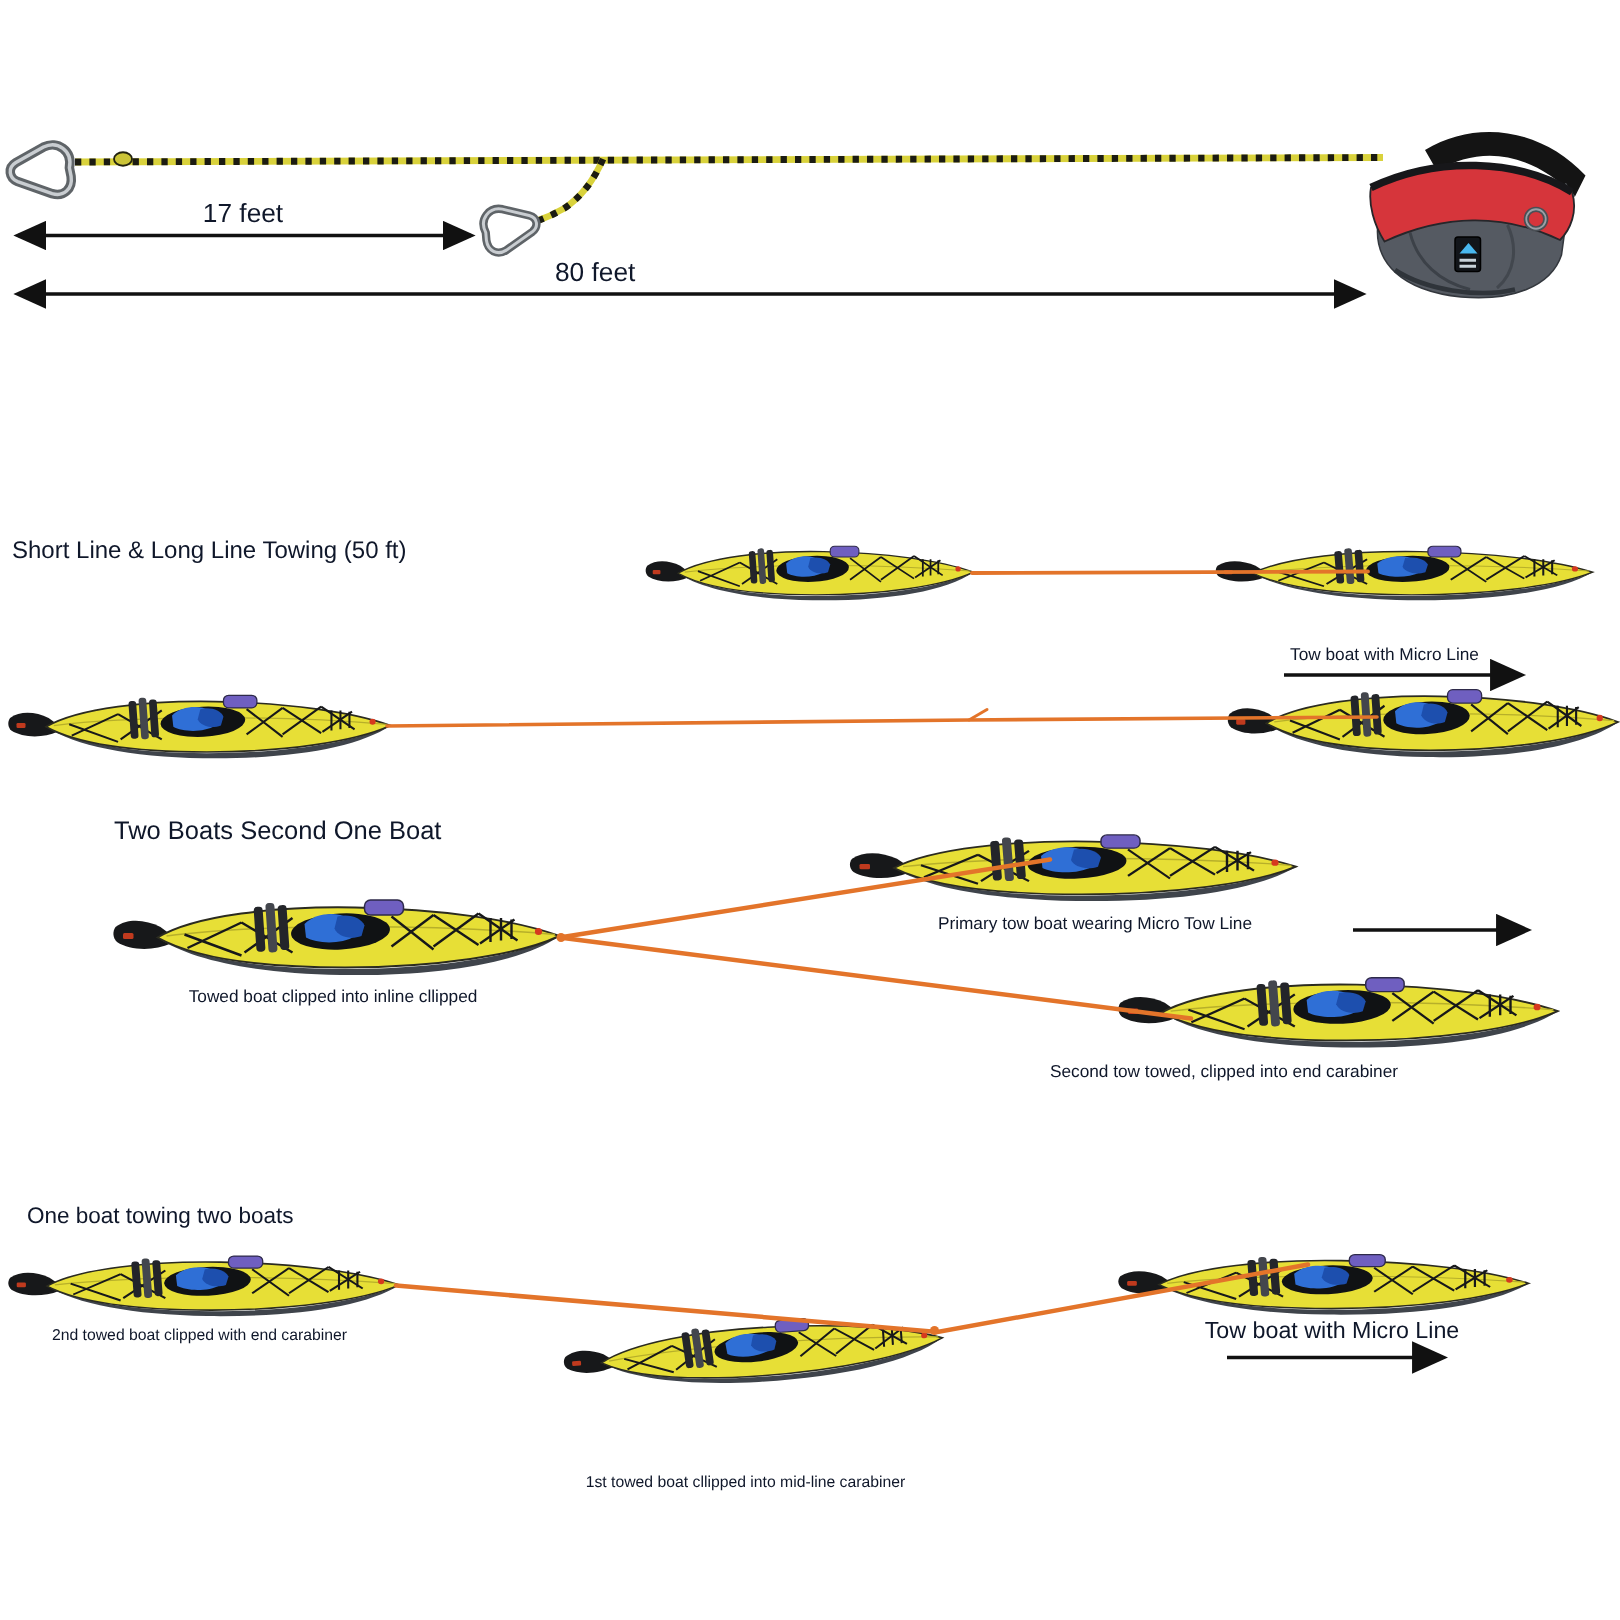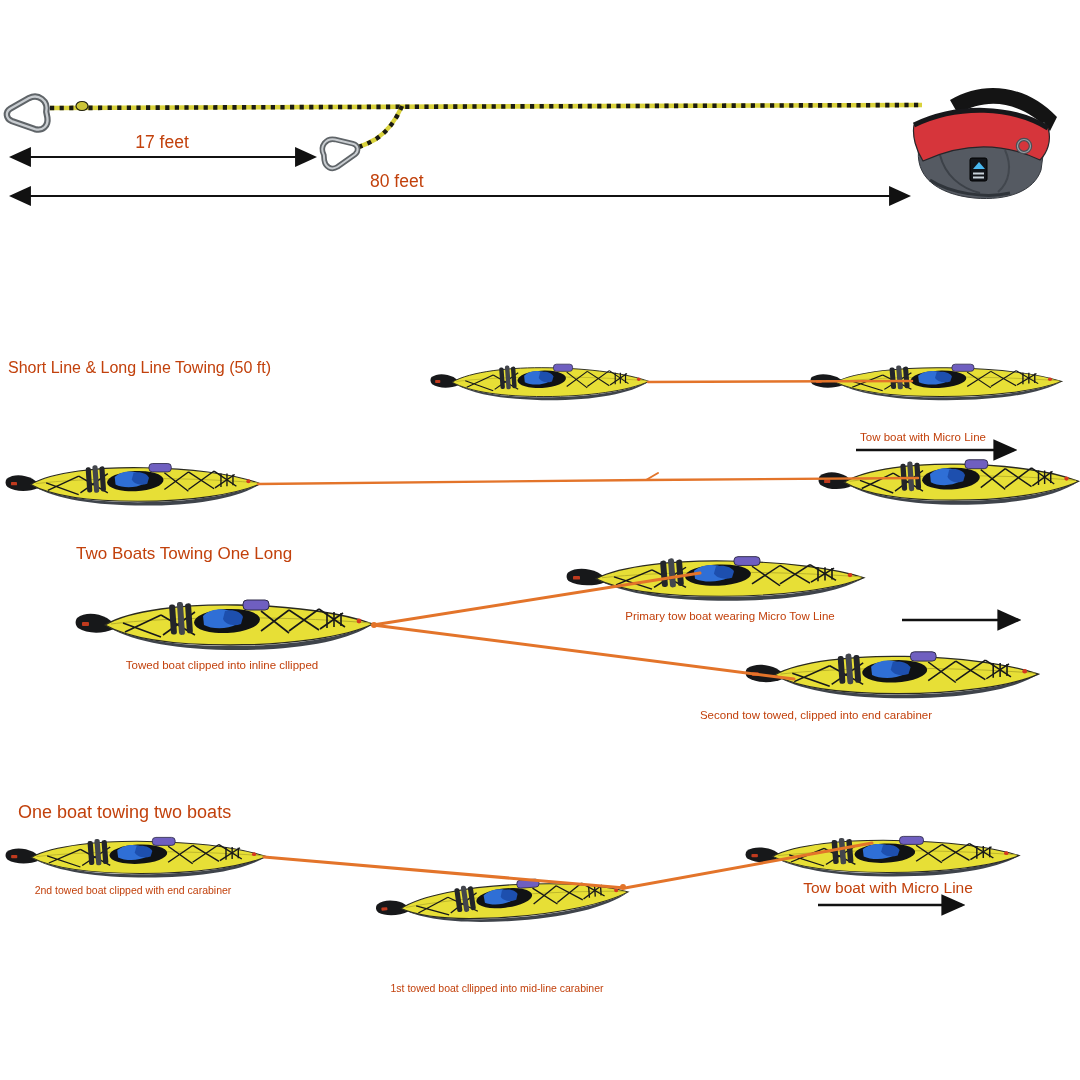--- a/index.html
+++ b/index.html
@@ -6,26 +6,26 @@
     --c-kayak_yellow:#e7df36;
     --c-line_orange:#e3742a;
     --c-rope_yellow:#d9d23c;
     --c-bag_red:#d6353b;
     --c-arrow_black:#111111;
   }
   *{margin:0;padding:0;box-sizing:border-box}
   body{background:#ffffff;font-family:"Liberation Sans",sans-serif;}
   .canvas{position:relative;width:1080px;height:1080px;background:#ffffff;overflow:hidden}
   svg.scene{position:absolute;left:0;top:0}
-  .txt{position:absolute;color:#c2410c;white-space:nowrap}
+  .txt{position:absolute;color:#0f172a;white-space:nowrap}
   .ctr{text-align:center;white-space:normal}
   .dim{font-size:17.5px}
   .h1{font-size:16px}
   .h2{font-size:17px}
-  .h3{font-size:18px}
+  .h3{font-size:15px}
   .lbl{font-size:11.5px}
   .lbl-s{font-size:10.5px}
   .lbl-lg{font-size:15.5px}
   .hull{fill:var(--c-kayak_yellow)}
   .towline{stroke:var(--c-line_orange);fill:none;stroke-linecap:round}
   .ropeY{stroke:var(--c-rope_yellow);fill:none}
   .ropeB{stroke:#1b1b12;fill:none;stroke-dasharray:4.2 5.4}
   .bagRed{fill:var(--c-bag_red)}
   .dimline{stroke:var(--c-arrow_black);stroke-width:2.2;fill:none}
   .dirline{stroke:var(--c-arrow_black);stroke-width:2.4;fill:none}
@@ -141,21 +141,21 @@
       <line class="dirline" x1="818" y1="905" x2="962" y2="905" marker-end="url(#ah)"></line>
     </g>
   </svg>
 
   <div class="txt dim ctr" style="left:10px;top:132px;width:304px">17 feet</div>
   <div class="txt dim" style="left:370px;top:171px">80 feet</div>
 
   <div class="txt h1" style="left:8px;top:359px">Short Line &amp; Long Line Towing (50 ft)</div>
   <div class="txt lbl ctr" style="left:843px;top:431px;width:160px">Tow boat with Micro Line</div>
 
-  <div class="txt h2" style="left:76px;top:544px">Two Boats Towing One Long</div>
+  <div class="txt h2" style="left:76px;top:544px">Two Boats Second One Boat</div>
   <div class="txt lbl ctr" style="left:102px;top:659px;width:240px">Towed boat clipped into inline cllipped</div>
   <div class="txt lbl ctr" style="left:608px;top:610px;width:244px">Primary tow boat wearing Micro Tow Line</div>
   <div class="txt lbl ctr" style="left:690px;top:709px;width:252px">Second tow towed, clipped into end carabiner</div>
 
   <div class="txt h3" style="left:18px;top:802px">One boat towing two boats</div>
   <div class="txt lbl-s ctr" style="left:15px;top:884px;width:236px">2nd towed boat clipped with end carabiner</div>
   <div class="txt lbl-s ctr" style="left:378px;top:982px;width:238px">1st towed boat cllipped into mid-line carabiner</div>
   <div class="txt lbl-lg ctr" style="left:790px;top:879px;width:196px">Tow boat with Micro Line</div>
 
 </div>

